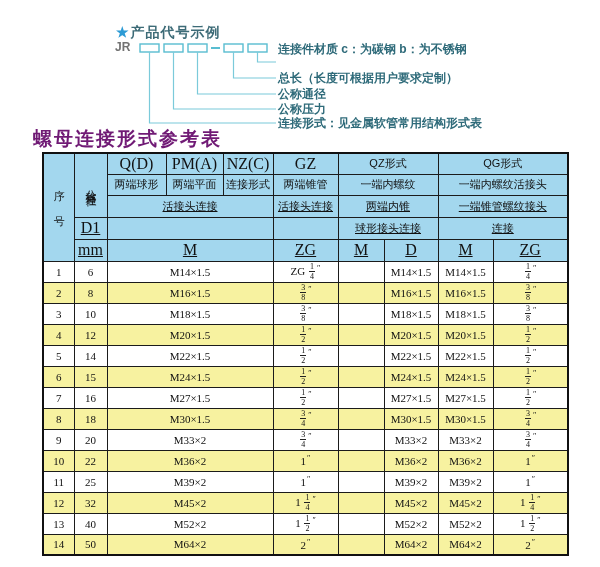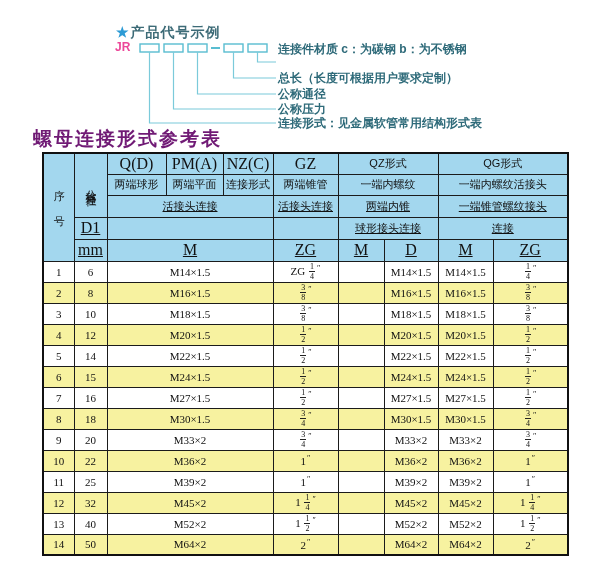--- a/index.html
+++ b/index.html
@@ -18,21 +18,21 @@
   }
   
   .diag-svg{position:absolute;left:0;top:0;width:600px;height:150px;}
   .diag-heading{
     position:absolute;left:116px;top:24px;font-size:14px;font-weight:bold;
     color:#3d6b77;letter-spacing:1px;white-space:nowrap;
   }
   .diag-heading .star{color:var(--star);margin-right:2px;letter-spacing:0;}
   .code-prefix{
     position:absolute;left:115px;top:40px;font-size:12px;font-weight:bold;
-    color:#ec4899;font-family:"Liberation Sans",sans-serif;
+    color:#737373;font-family:"Liberation Sans",sans-serif;
   }
   .diag-label{
     position:absolute;left:278px;font-size:12px;font-weight:bold;
     color:var(--label);white-space:nowrap;line-height:15px;
   }
   
   .tbl-title{
     position:absolute;left:33px;top:126px;font-size:19px;font-weight:bold;
     color:#701a75;font-family:"Liberation Serif",serif;letter-spacing:2px;white-space:nowrap;
   }

